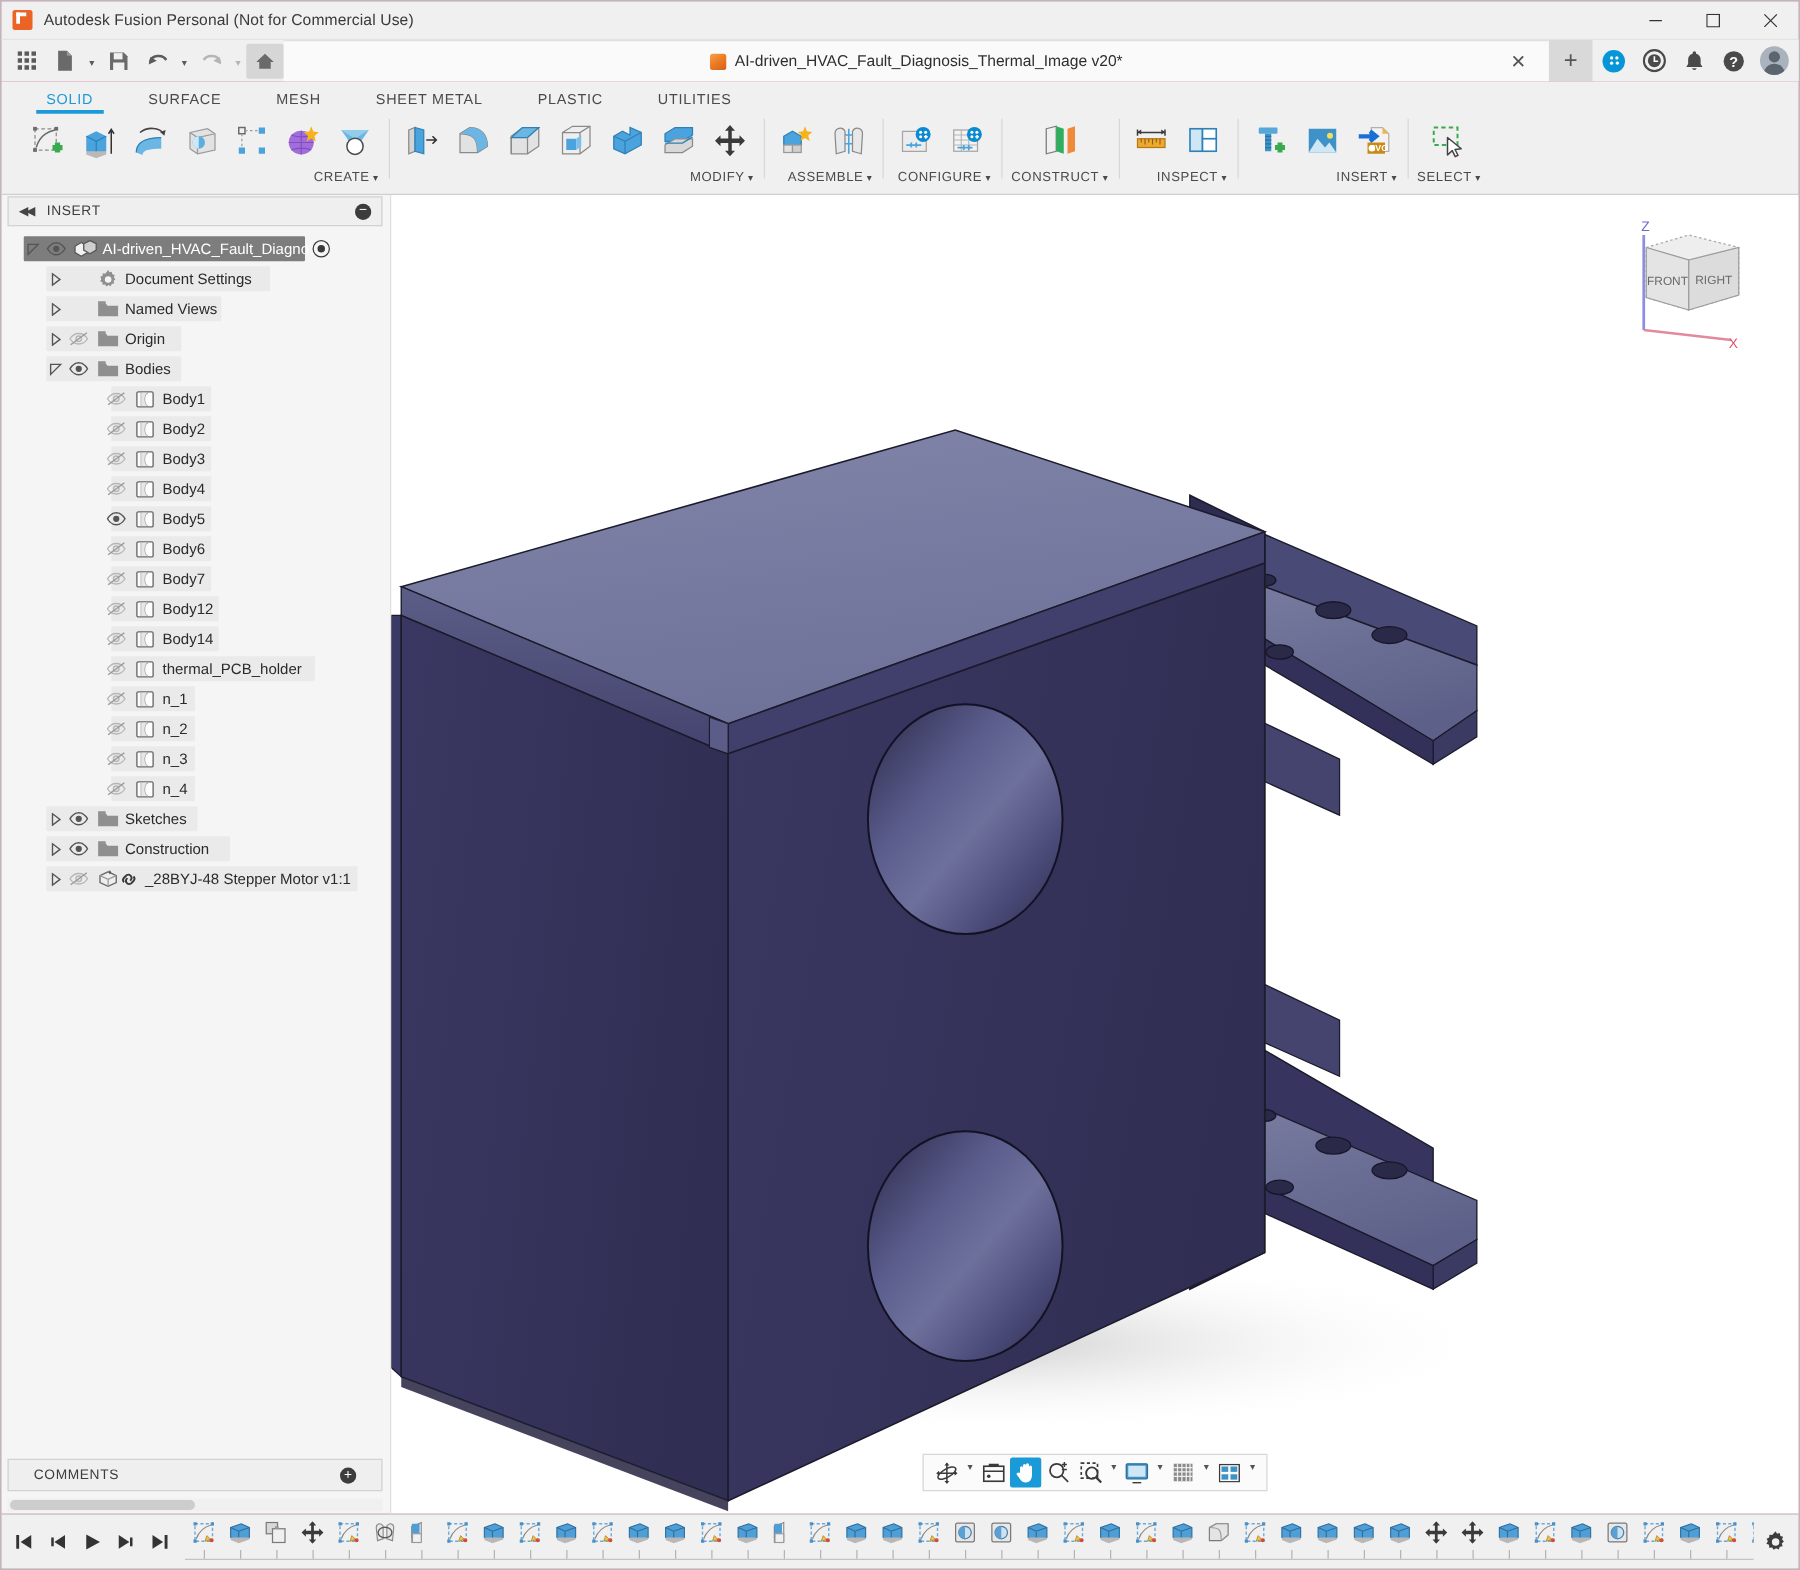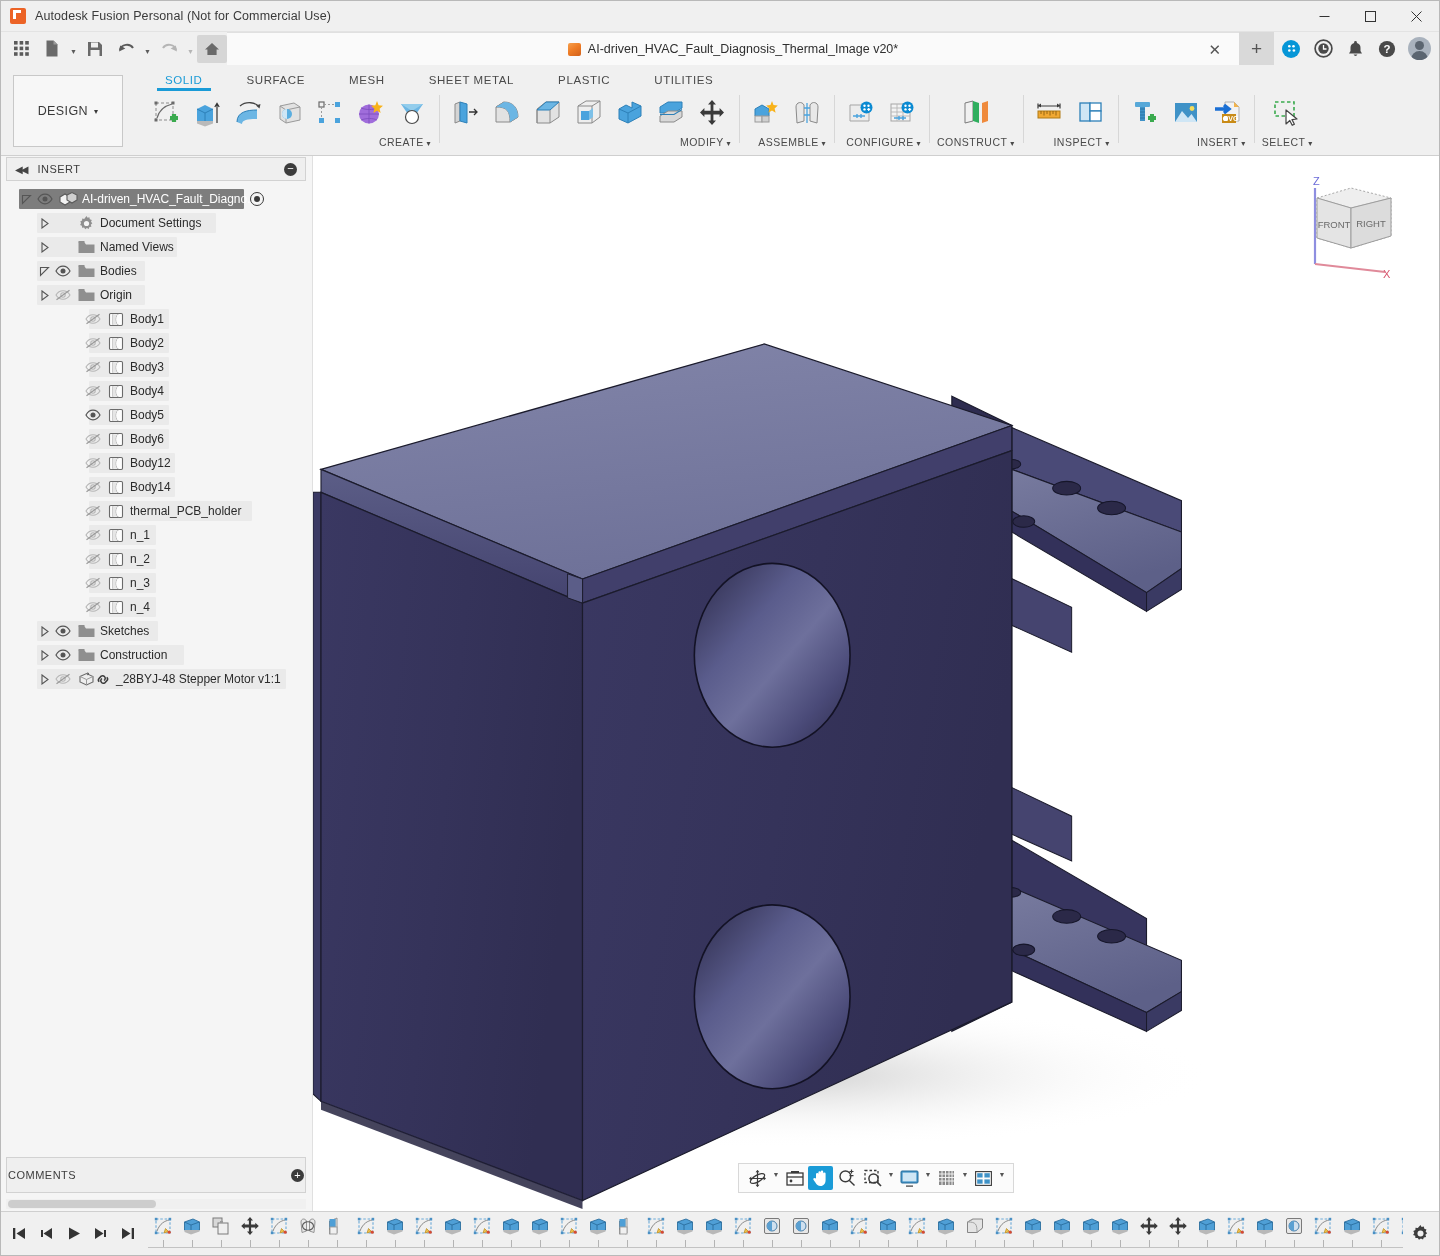--- a/index.html
+++ b/index.html
@@ -165,23 +165,23 @@
   .ticon { width: 24px; display: flex; align-items: center; justify-content: center; flex: none; position: relative; z-index: 2; }
   .tlabel { position: relative; z-index: 2; white-space: nowrap; padding-left: 2px; }
   .trow .dot-right {
     position: absolute; z-index: 3; width: 14px; height: 14px; border-radius: 50%;
     border: 1.6px solid #3a3a3a; display: flex; align-items: center; justify-content: center;
   }
   .trow .dot-right::after { content:""; width:6px; height:6px; border-radius:50%; background:#3a3a3a; }
 
   
   .comments {
-    height: 36px; margin: 0 6px 6px 5px;
+    height: 26px; margin: 0 6px 6px 5px;
     background: #efefef; border: 1px solid #d2d2d2;
-    display: flex; align-items: center; padding: 0 1px;
+    display: flex; align-items: center; padding: 0 20px;
   }
   .comments .ctitle { font-size: 11px; color: #3d3d3d; letter-spacing: .5px; }
   .comments .plus {
     margin-left: auto; width: 13px; height: 13px; border-radius: 50%;
     background: #3c3c3c; color: #fff; font-size: 11px; line-height: 12px; text-align: center;
   }
 
   
   .canvas {
     flex: 1; position: relative; background: #ffffff; overflow: hidden;
@@ -341,24 +341,20 @@
         <svg width="18" height="18" viewBox="0 0 18 18">
             <circle cx="9" cy="9" r="8.1" fill="#4a4a4a"></circle>
             <text x="9" y="13.3" text-anchor="middle" font-size="11.5" font-family="Liberation Sans, sans-serif" font-weight="bold" fill="#fff">?</text>
           </svg>
       </div>
       <div class="avatar"></div>
     </div>
   </div>
 
   <div class="ribbon">
-    <div class="designbox">
-      <span>DESIGN</span>
-      <span style="margin-left:6px;font-size:8px">▾</span>
-    </div>
 
     <div class="ribbon-right">
       <div class="ribtabs">
         <div class="ribtab active">SOLID</div>
         <div class="ribtab">SURFACE</div>
         <div class="ribtab">MESH</div>
         <div class="ribtab">SHEET METAL</div>
         <div class="ribtab">PLASTIC</div>
         <div class="ribtab">UTILITIES</div>
       </div>
@@ -694,60 +690,60 @@
                 <path d="M0.5 2.5 h6 l1.5 2 h8.5 v8.5 h-16 z" fill="#8f8f8f"></path>
                 <path d="M0.5 1 h6 v2 h-6 z" fill="#8f8f8f"></path>
               </svg>
             </div>
             <div class="tlabel">Named Views</div>
           </div>
           <div class="trow">
             <div style="width: 36px; flex: 0 0 auto;"></div>
             <div class="hl" style="left: 36px; width: auto; right: calc(100% - 144.4px);"></div>
             <div class="tarrow">
-              <svg width="11" height="11" viewBox="0 0 11 11">
-                <path d="M1.5 1.5 L9.5 1.5 L1.5 9.5 Z" fill="none" stroke="#555" stroke-width="1.1"></path>
-              </svg>
-            </div>
-            <div class="eye">
-              <svg width="16" height="12" viewBox="0 0 16 12">
-                <path d="M8 1.2 C12.4 1.2 15 6 15 6 C15 6 12.4 10.8 8 10.8 C3.6 10.8 1 6 1 6 C1 6 3.6 1.2 8 1.2 z" fill="none" stroke="#555" stroke-width="1.2"></path>
-                <circle cx="8" cy="6" r="2.5" fill="#555"></circle>
+              <svg width="10" height="11" viewBox="0 0 10 11">
+                <path d="M2 1 L8 5.5 L2 10 Z" fill="none" stroke="#555" stroke-width="1.1"></path>
+              </svg>
+            </div>
+            <div class="eye">
+              <svg width="16" height="12" viewBox="0 0 16 12">
+                <path d="M8 1.8 C12.4 1.8 15 6 15 6 C15 6 12.4 10.2 8 10.2 C3.6 10.2 1 6 1 6 C1 6 3.6 1.8 8 1.8 z" fill="none" stroke="#b6b6b6" stroke-width="1.1"></path>
+                <circle cx="8" cy="6" r="2.2" fill="none" stroke="#b6b6b6" stroke-width="1.1"></circle>
+                <line x1="1.5" y1="10.8" x2="14.5" y2="1.2" stroke="#9a9a9a" stroke-width="1.2"></line>
               </svg>
             </div>
             <div class="ticon">
               <svg width="17" height="14" viewBox="0 0 17 14">
                 <path d="M0.5 2.5 h6 l1.5 2 h8.5 v8.5 h-16 z" fill="#8f8f8f"></path>
                 <path d="M0.5 1 h6 v2 h-6 z" fill="#8f8f8f"></path>
               </svg>
             </div>
-            <div class="tlabel">Bodies</div>
+            <div class="tlabel">Origin</div>
           </div>
           <div class="trow">
             <div style="width: 36px; flex: 0 0 auto;"></div>
             <div class="hl" style="left: 36px; width: auto; right: calc(100% - 144.4px);"></div>
             <div class="tarrow">
-              <svg width="10" height="11" viewBox="0 0 10 11">
-                <path d="M2 1 L8 5.5 L2 10 Z" fill="none" stroke="#555" stroke-width="1.1"></path>
-              </svg>
-            </div>
-            <div class="eye">
-              <svg width="16" height="12" viewBox="0 0 16 12">
-                <path d="M8 1.8 C12.4 1.8 15 6 15 6 C15 6 12.4 10.2 8 10.2 C3.6 10.2 1 6 1 6 C1 6 3.6 1.8 8 1.8 z" fill="none" stroke="#b6b6b6" stroke-width="1.1"></path>
-                <circle cx="8" cy="6" r="2.2" fill="none" stroke="#b6b6b6" stroke-width="1.1"></circle>
-                <line x1="1.5" y1="10.8" x2="14.5" y2="1.2" stroke="#9a9a9a" stroke-width="1.2"></line>
+              <svg width="11" height="11" viewBox="0 0 11 11">
+                <path d="M1.5 1.5 L9.5 1.5 L1.5 9.5 Z" fill="none" stroke="#555" stroke-width="1.1"></path>
+              </svg>
+            </div>
+            <div class="eye">
+              <svg width="16" height="12" viewBox="0 0 16 12">
+                <path d="M8 1.2 C12.4 1.2 15 6 15 6 C15 6 12.4 10.8 8 10.8 C3.6 10.8 1 6 1 6 C1 6 3.6 1.2 8 1.2 z" fill="none" stroke="#555" stroke-width="1.2"></path>
+                <circle cx="8" cy="6" r="2.5" fill="#555"></circle>
               </svg>
             </div>
             <div class="ticon">
               <svg width="17" height="14" viewBox="0 0 17 14">
                 <path d="M0.5 2.5 h6 l1.5 2 h8.5 v8.5 h-16 z" fill="#8f8f8f"></path>
                 <path d="M0.5 1 h6 v2 h-6 z" fill="#8f8f8f"></path>
               </svg>
             </div>
-            <div class="tlabel">Origin</div>
+            <div class="tlabel">Bodies</div>
           </div>
           <div class="trow">
             <div style="width: 66px; flex: 0 0 auto;"></div>
             <div class="hl" style="left: 88px; width: auto; right: calc(100% - 168px);"></div>
             <div class="tarrow"></div>
             <div class="eye">
               <svg width="16" height="12" viewBox="0 0 16 12">
                 <path d="M8 1.8 C12.4 1.8 15 6 15 6 C15 6 12.4 10.2 8 10.2 C3.6 10.2 1 6 1 6 C1 6 3.6 1.8 8 1.8 z" fill="none" stroke="#b6b6b6" stroke-width="1.1"></path>
                 <circle cx="8" cy="6" r="2.2" fill="none" stroke="#b6b6b6" stroke-width="1.1"></circle>
                 <line x1="1.5" y1="10.8" x2="14.5" y2="1.2" stroke="#9a9a9a" stroke-width="1.2"></line>
@@ -853,20 +849,40 @@
               </svg>
             </div>
             <div class="ticon">
               <svg width="16" height="15" viewBox="0 0 16 15">
                 <rect x="1.5" y="1.5" width="13" height="12" rx="1.2" fill="#fdfdfd" stroke="#6a6a6a" stroke-width="1.1"></rect>
                 <path d="M5 2.2 v10.6 M10.4 2.2 a2.8 5.3 0 0 0 0 10.6" fill="none" stroke="#9a9a9a" stroke-width="1"></path>
                 <path d="M5 2.2 h5.4 a2.8 5.3 0 0 0 0 10.6 H5 z" fill="#e6e6e6"></path>
               </svg>
             </div>
             <div class="tlabel">Body6</div>
+          </div>
+          <div class="trow">
+            <div style="width: 66px; flex: 0 0 auto;"></div>
+            <div class="hl" style="left: 88px; width: auto; right: calc(100% - 168px);"></div>
+            <div class="tarrow"></div>
+            <div class="eye">
+              <svg width="16" height="12" viewBox="0 0 16 12">
+                <path d="M8 1.8 C12.4 1.8 15 6 15 6 C15 6 12.4 10.2 8 10.2 C3.6 10.2 1 6 1 6 C1 6 3.6 1.8 8 1.8 z" fill="none" stroke="#b6b6b6" stroke-width="1.1"></path>
+                <circle cx="8" cy="6" r="2.2" fill="none" stroke="#b6b6b6" stroke-width="1.1"></circle>
+                <line x1="1.5" y1="10.8" x2="14.5" y2="1.2" stroke="#9a9a9a" stroke-width="1.2"></line>
+              </svg>
+            </div>
+            <div class="ticon">
+              <svg width="16" height="15" viewBox="0 0 16 15">
+                <rect x="1.5" y="1.5" width="13" height="12" rx="1.2" fill="#fdfdfd" stroke="#6a6a6a" stroke-width="1.1"></rect>
+                <path d="M5 2.2 v10.6 M10.4 2.2 a2.8 5.3 0 0 0 0 10.6" fill="none" stroke="#9a9a9a" stroke-width="1"></path>
+                <path d="M5 2.2 h5.4 a2.8 5.3 0 0 0 0 10.6 H5 z" fill="#e6e6e6"></path>
+              </svg>
+            </div>
+            <div class="tlabel">Body7</div>
           </div>
           <div class="trow">
             <div style="width: 66px; flex: 0 0 auto;"></div>
             <div class="hl" style="left: 88px; width: auto; right: calc(100% - 174.4px);"></div>
             <div class="tarrow"></div>
             <div class="eye">
               <svg width="16" height="12" viewBox="0 0 16 12">
                 <path d="M8 1.8 C12.4 1.8 15 6 15 6 C15 6 12.4 10.2 8 10.2 C3.6 10.2 1 6 1 6 C1 6 3.6 1.8 8 1.8 z" fill="none" stroke="#b6b6b6" stroke-width="1.1"></path>
                 <circle cx="8" cy="6" r="2.2" fill="none" stroke="#b6b6b6" stroke-width="1.1"></circle>
                 <line x1="1.5" y1="10.8" x2="14.5" y2="1.2" stroke="#9a9a9a" stroke-width="1.2"></line>

